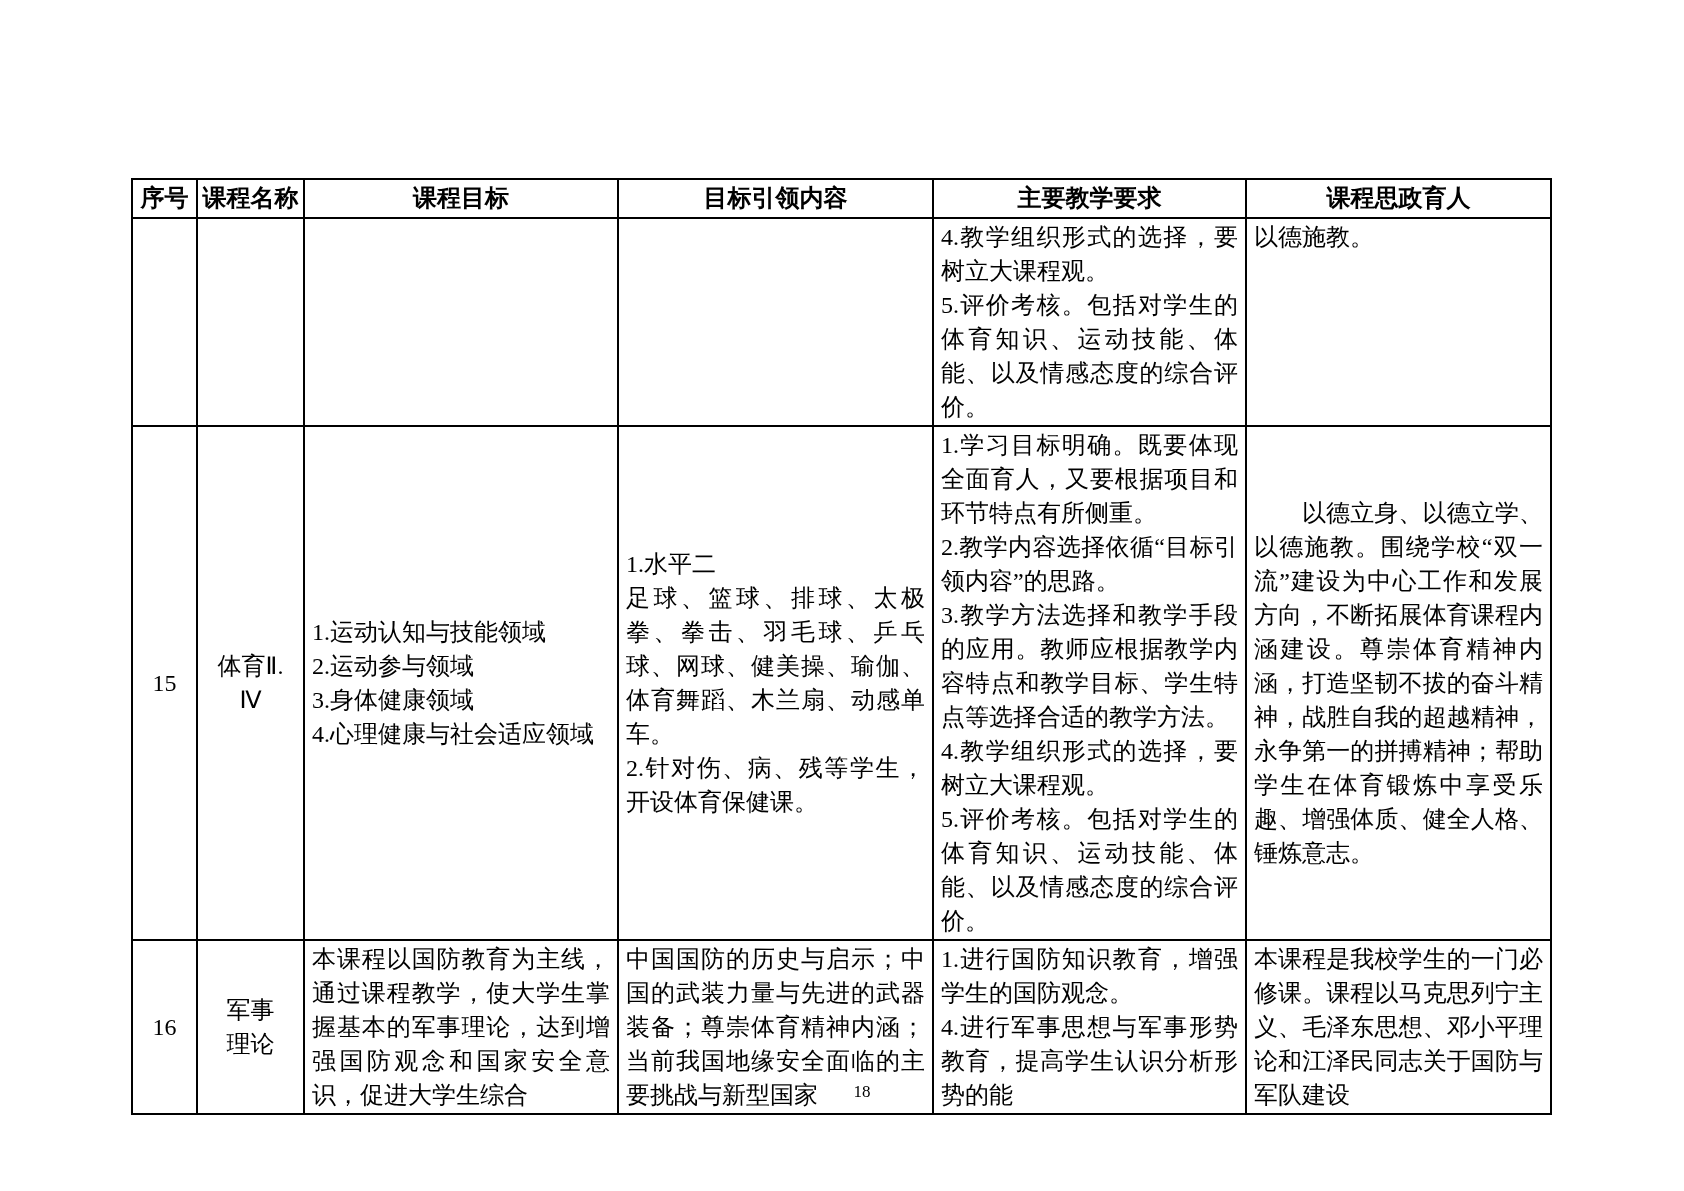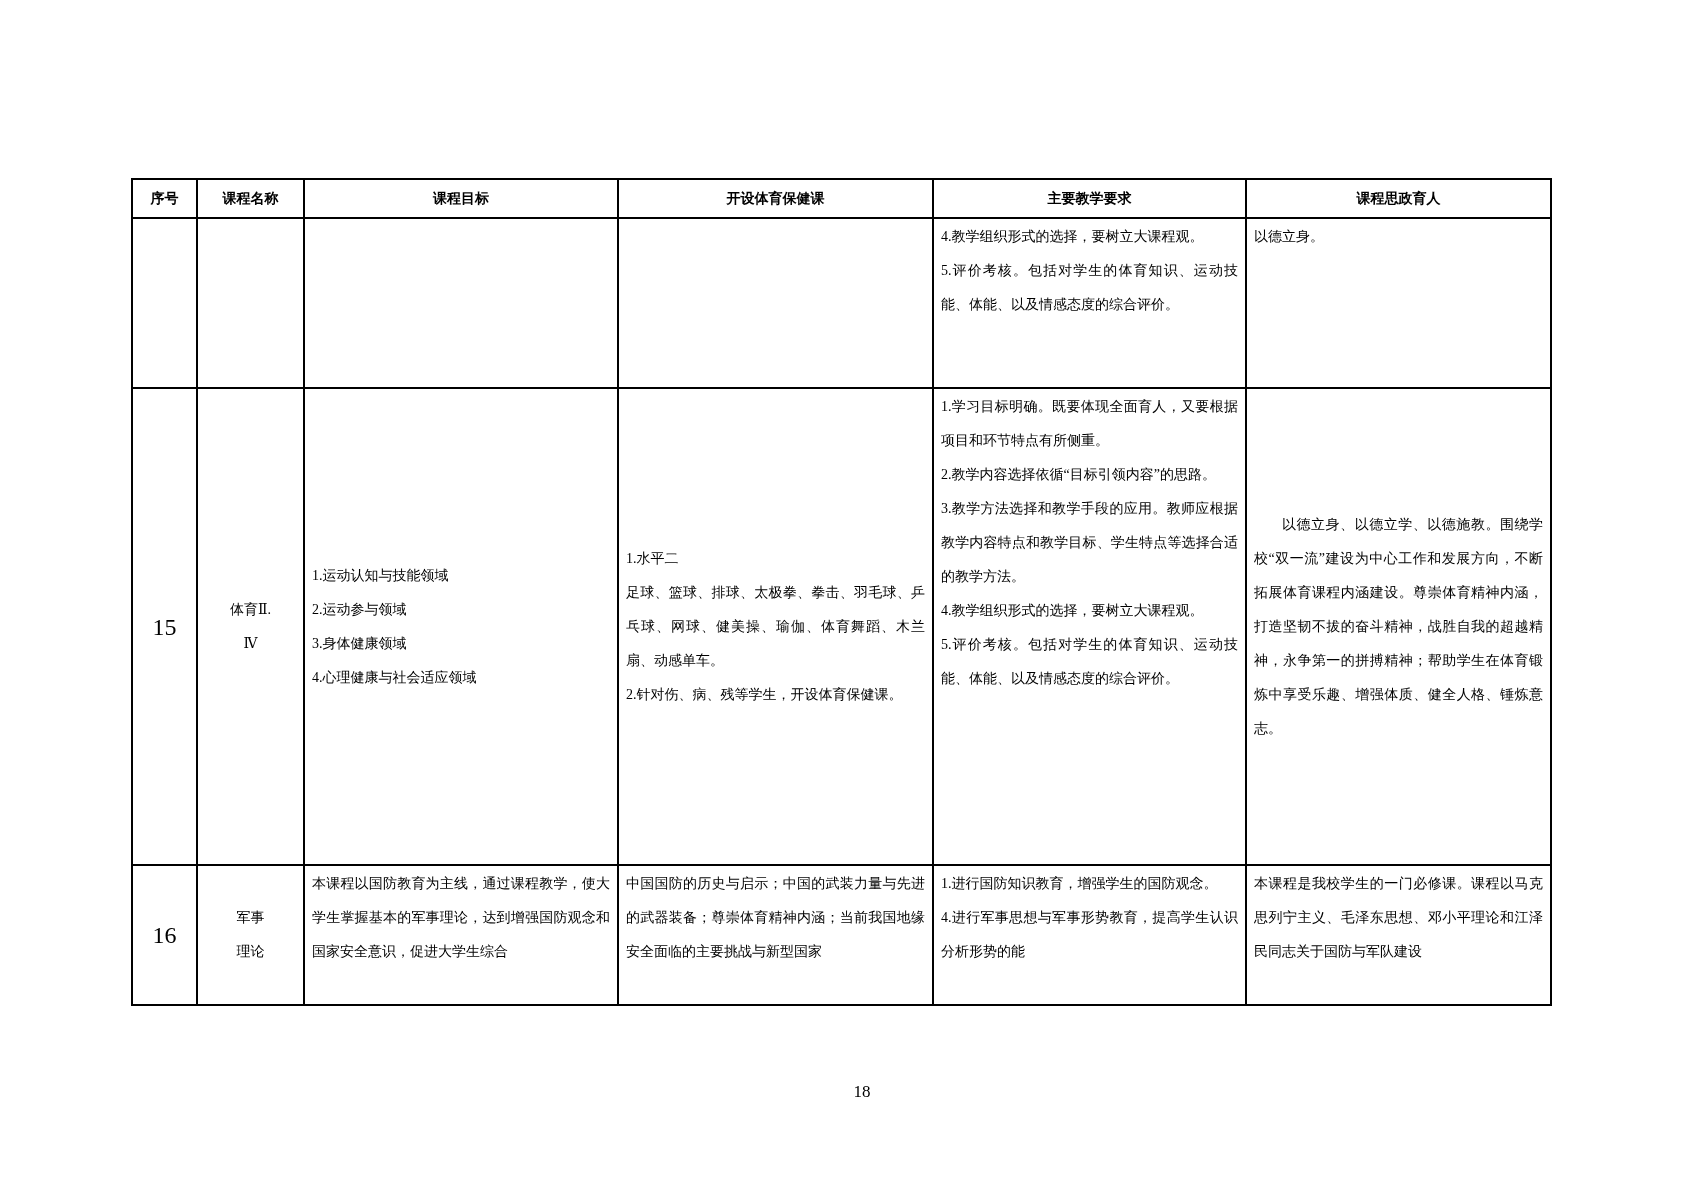--- a/index.html
+++ b/index.html
@@ -22,37 +22,37 @@
     position: absolute;
     left: 131px;
     top: 178px;
     width: 1419px;
     border-collapse: collapse;
     table-layout: fixed;
   }
   .course-table th,
   .course-table td {
     border: 2px solid #000000;
-    font-size: 14px;
+    font-size: 24px;
     line-height: 34px;
     padding: 1px 7px;
     overflow: hidden;
   }
   .course-table th {
     font-weight: bold;
     text-align: center;
     height: 37px;
     padding: 0 4px;
     line-height: 37px;
   }
   tr.row-cont { height: 170px; }
   tr.row-15   { height: 477px; }
   tr.row-16   { height: 140px; }
   td.v-top { vertical-align: top; margin-left: 45px; }
-  td.v-mid { vertical-align: middle; }
+  td.v-mid { vertical-align: middle; font-family: Liberation Serif, serif; }
   .cell-text {
     white-space: pre-wrap;
     text-align: justify;
   }
   .cell-text.no-just { text-align: left; }
   .cell-text.center { text-align: center; }
   .cell-text.indent { text-indent: 2em; }
   td.seq-cell {
     text-align: center;
     font-size: 24px;
@@ -80,37 +80,37 @@
       <col style="width:314px">
       <col style="width:315px">
       <col style="width:313px">
       <col style="width:305px">
     </colgroup>
     <thead>
       <tr>
         <th>序号</th>
         <th>课程名称</th>
         <th>课程目标</th>
-        <th>开设体育保健课</th>
+        <th>目标引领内容</th>
         <th>主要教学要求</th>
         <th>课程思政育人</th>
       </tr>
     </thead>
     <tbody>
       <tr class="row-cont">
         <td class="seq-cell v-mid"></td>
         <td class="v-mid"></td>
         <td class="v-mid"></td>
         <td class="v-mid"></td>
         <td class="v-top">
           <div class="cell-text">4.教学组织形式的选择，要树立大课程观。
 5.评价考核。包括对学生的体育知识、运动技能、体能、以及情感态度的综合评价。</div>
         </td>
         <td class="v-top">
-          <div class="cell-text no-just">以德立身。</div>
+          <div class="cell-text no-just">以德施教。</div>
         </td>
       </tr>
       <tr class="row-15">
         <td class="seq-cell v-mid">
           <div class="cell-text center">15</div>
         </td>
         <td class="v-mid">
           <div class="cell-text center">体育Ⅱ.
 Ⅳ</div>
         </td>

